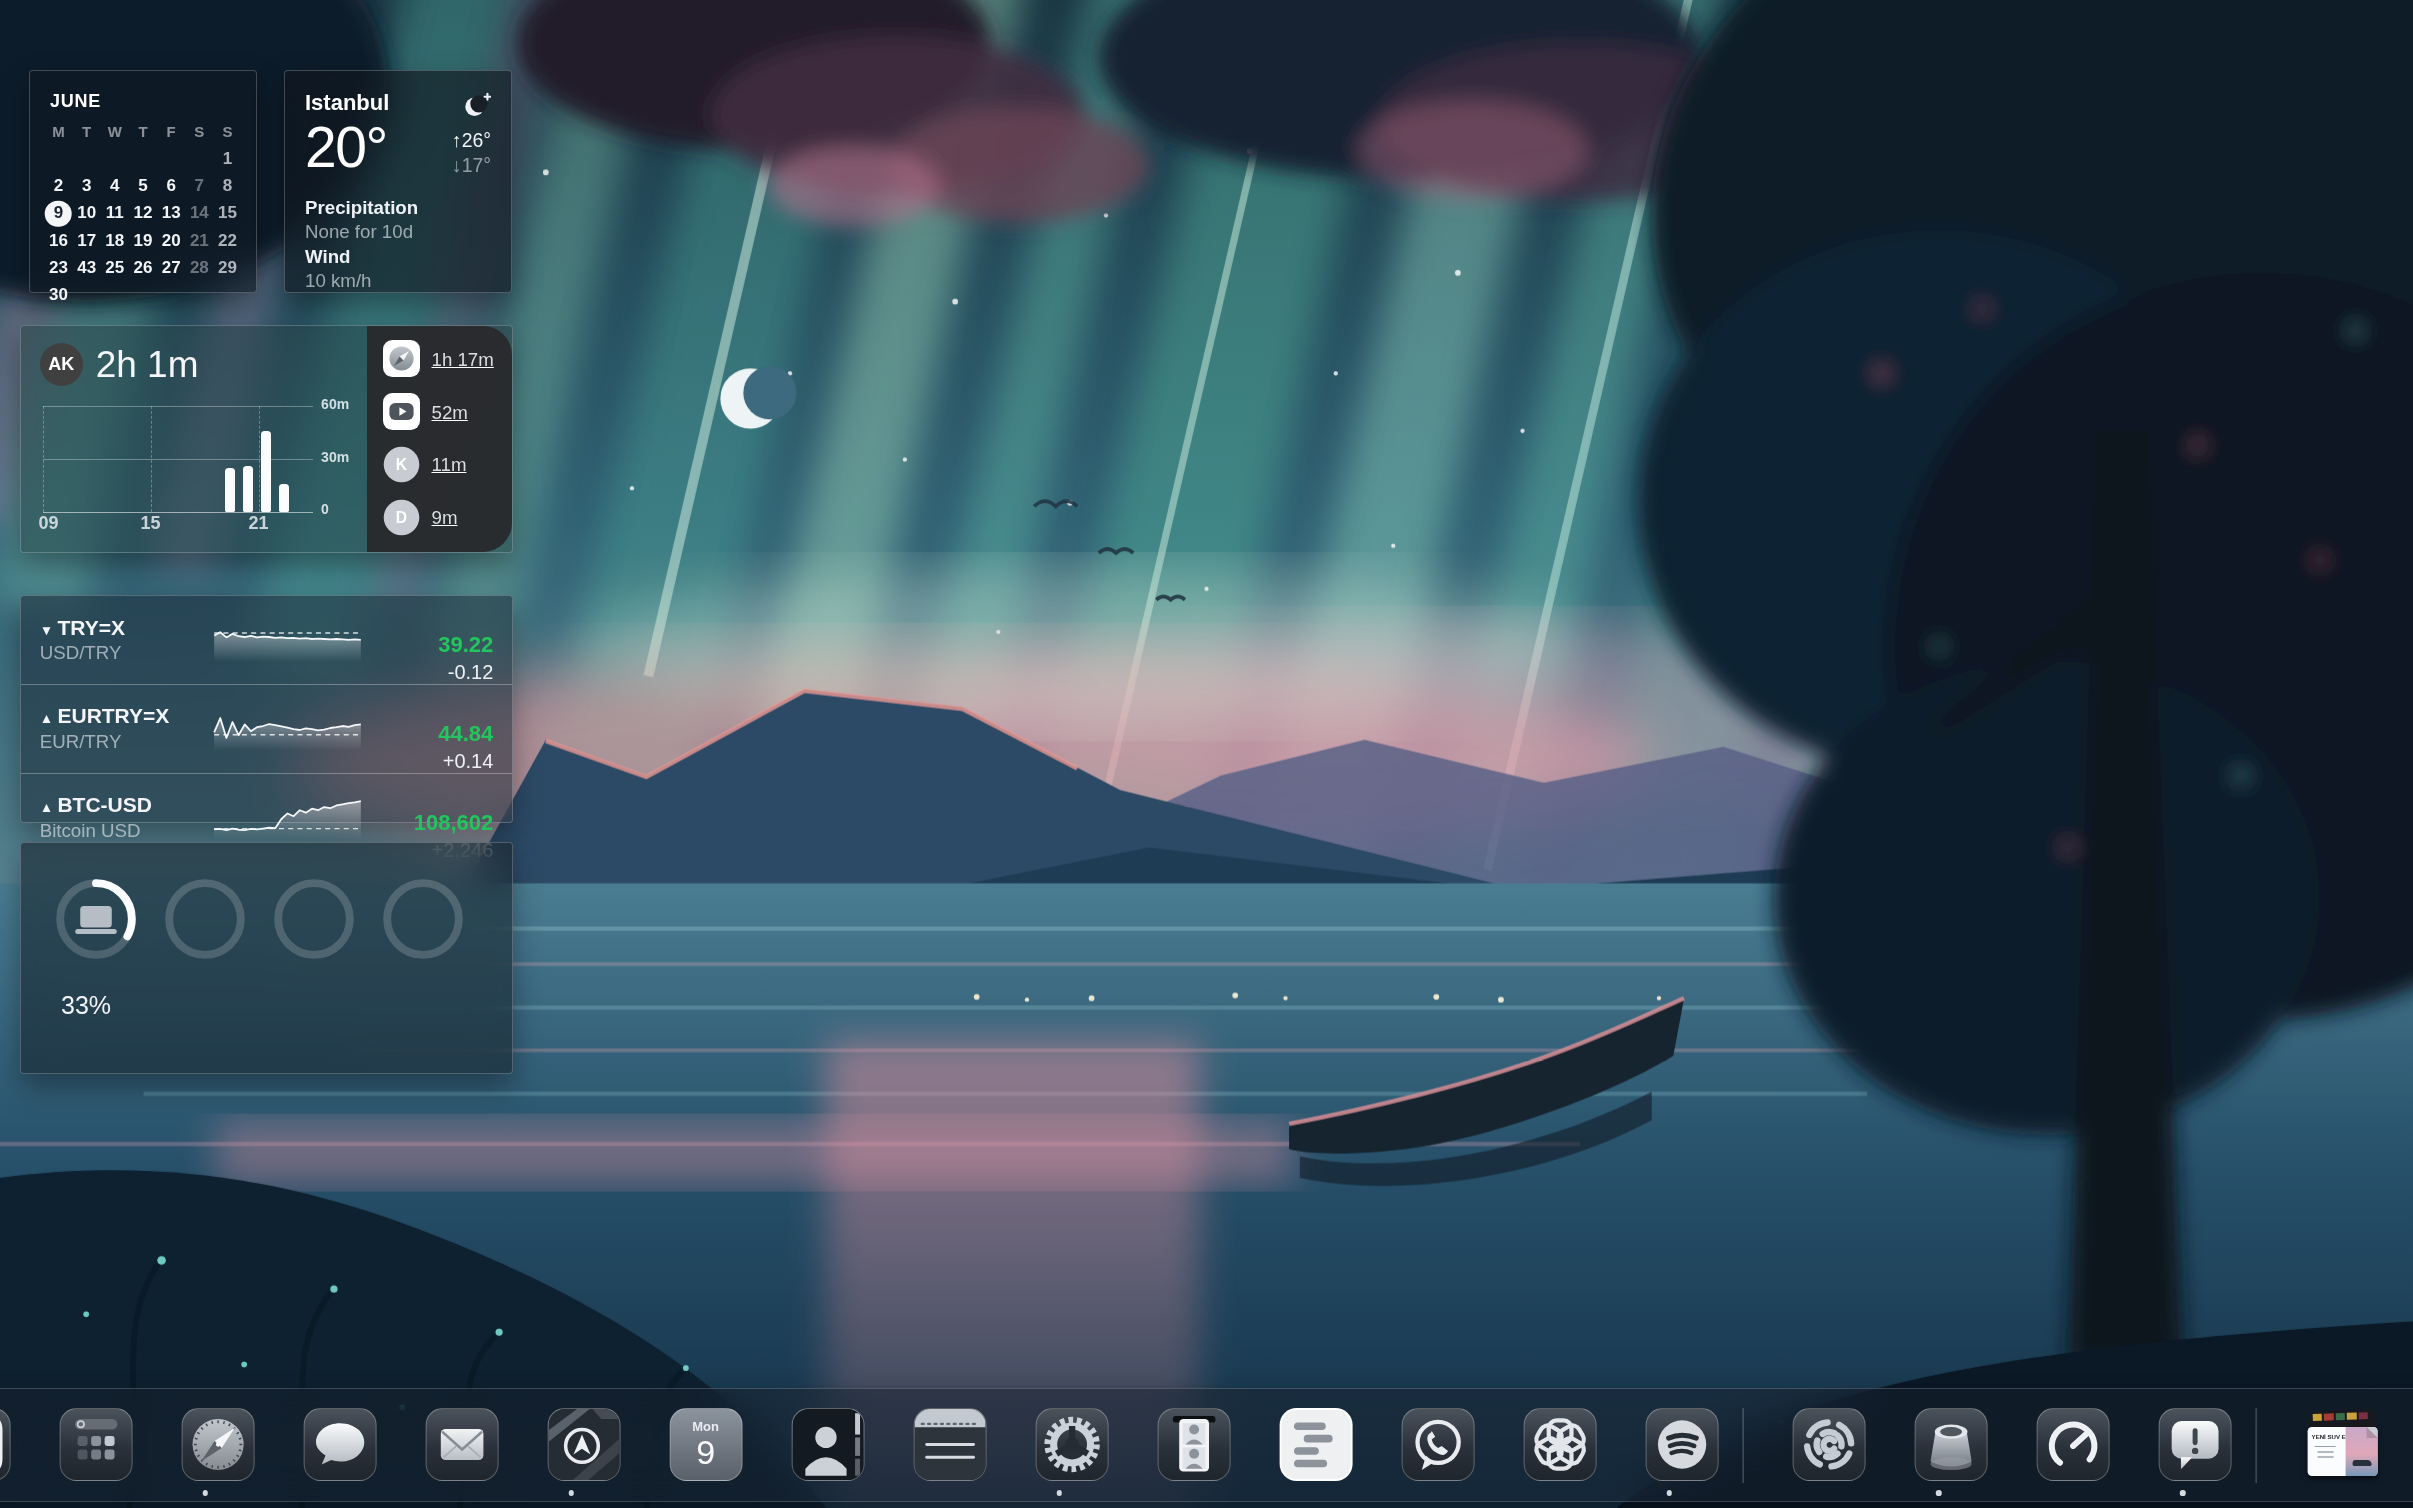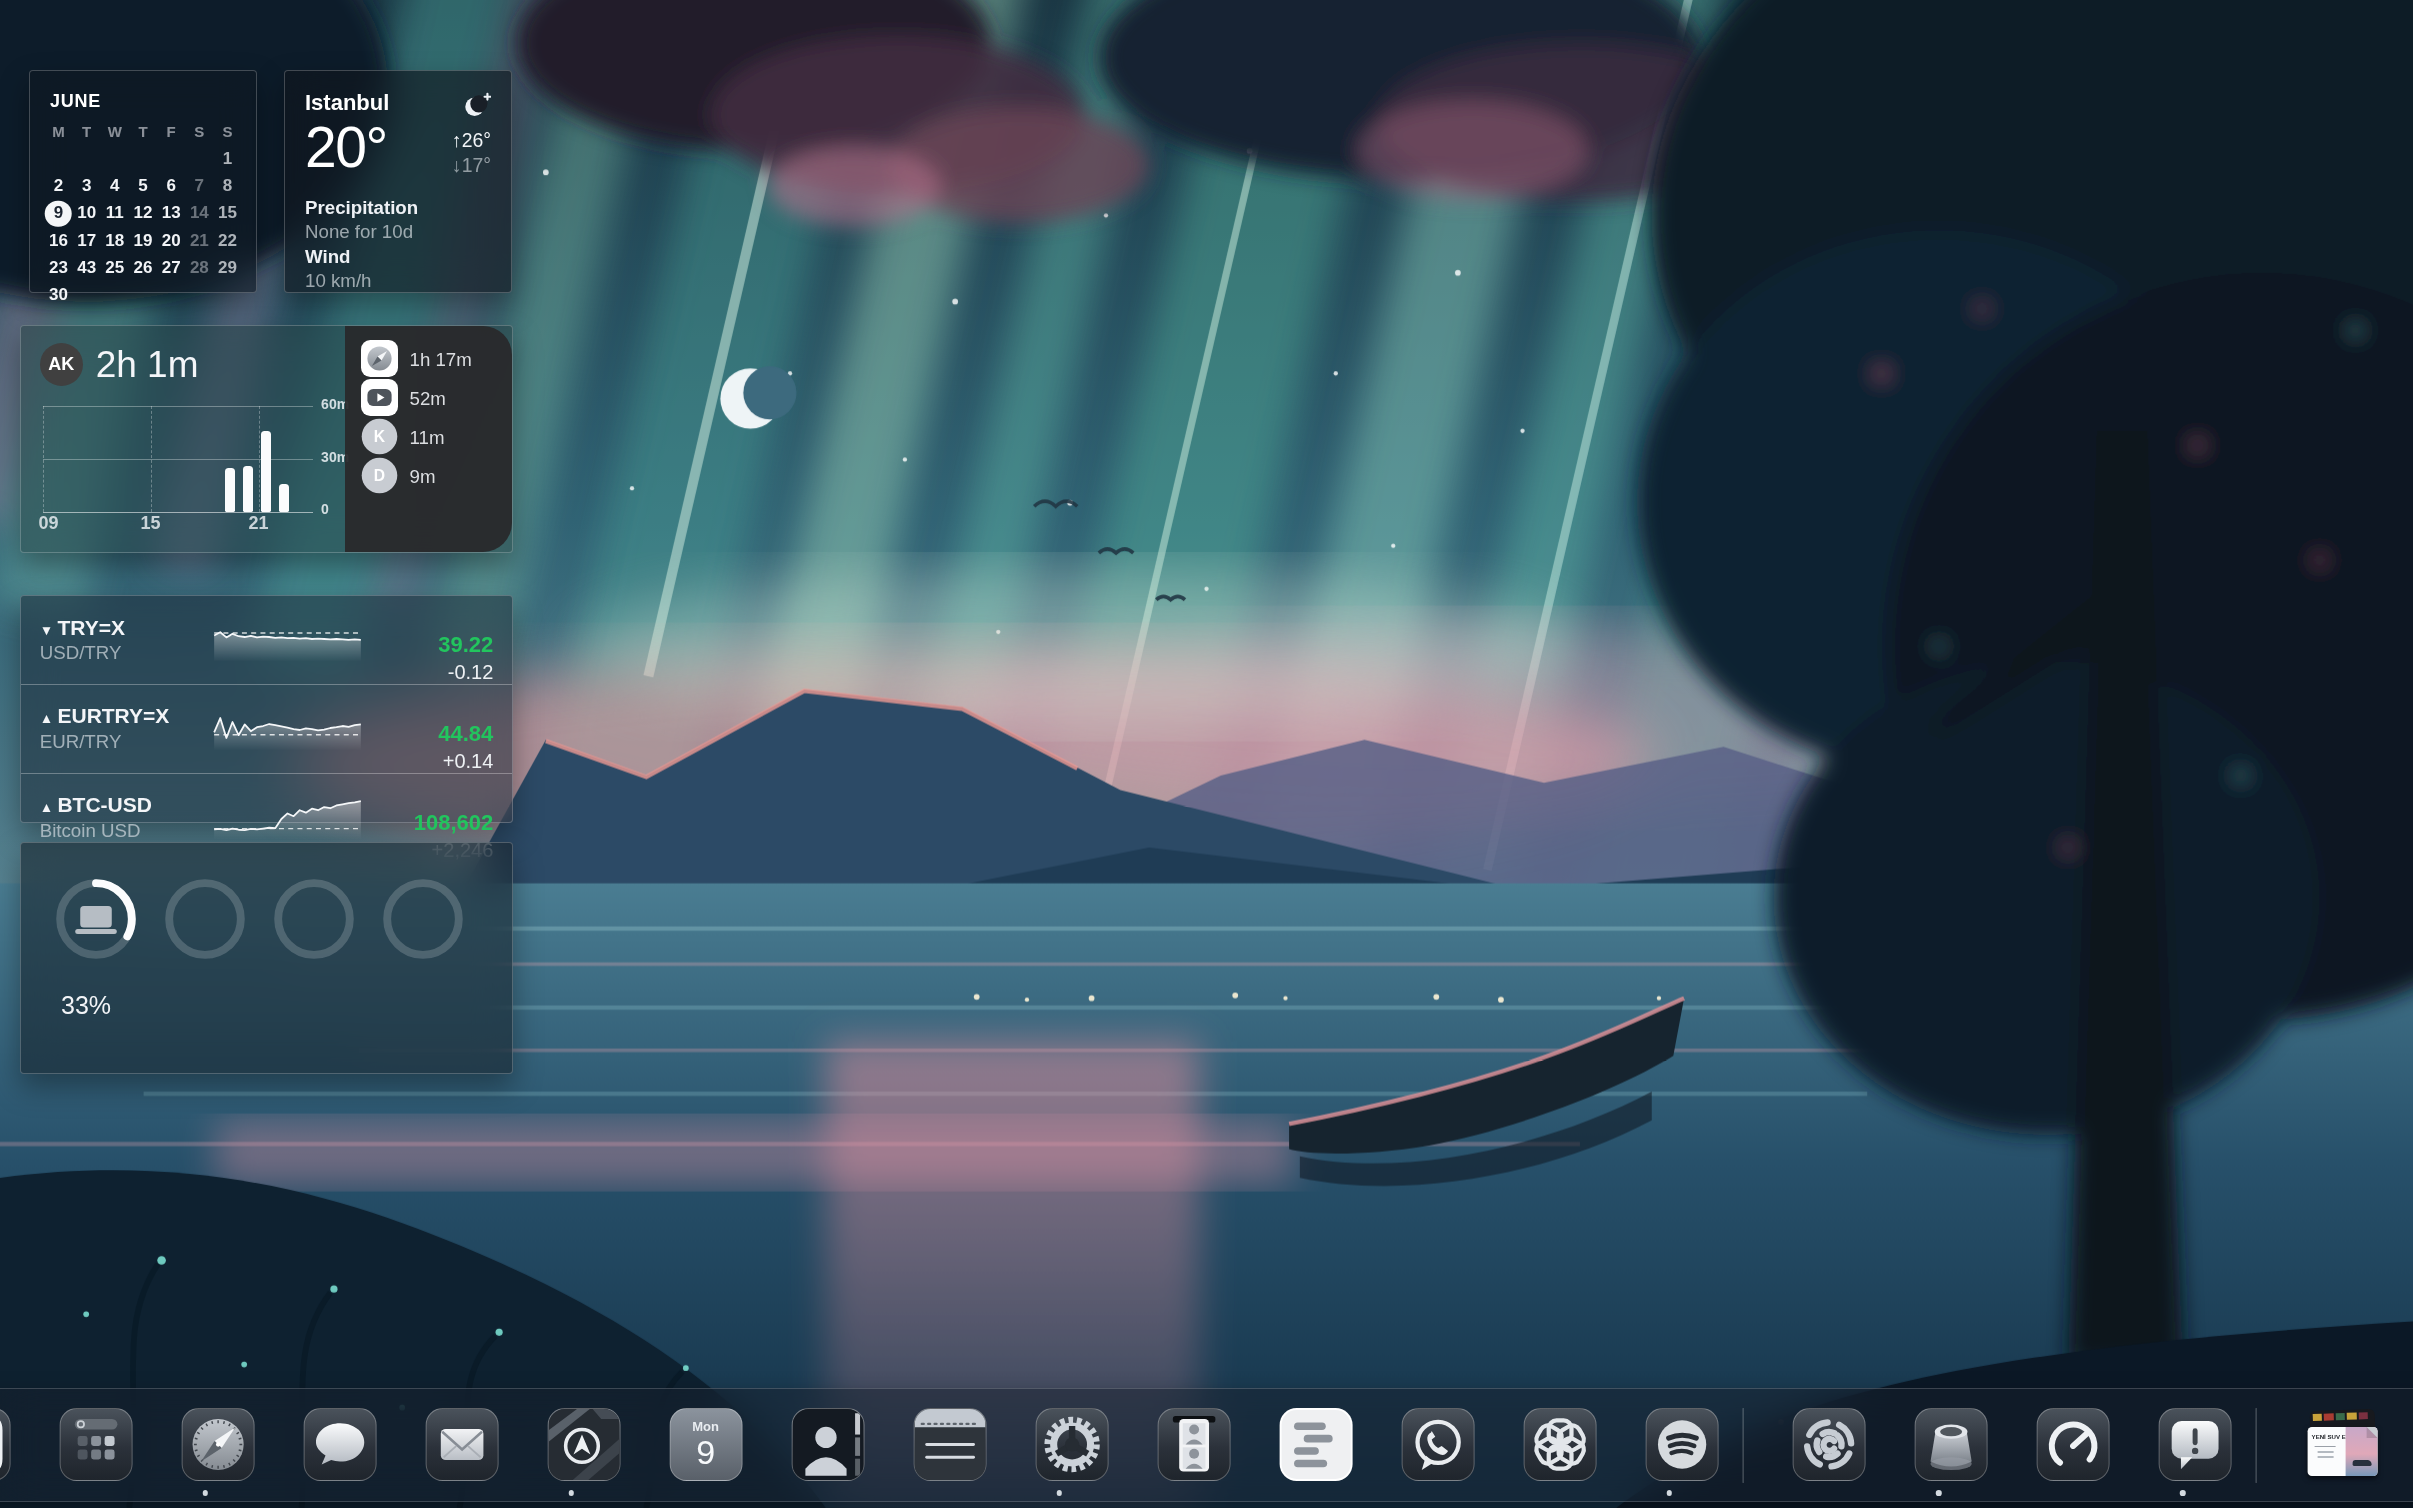--- a/index.html
+++ b/index.html
@@ -41,23 +41,23 @@
   #st-avatar{width:43px;height:43px;border-radius:50%;background:#404040;color:#fff;font-size:18px;font-weight:bold;
              display:flex;align-items:center;justify-content:center;}
   #st-total{font-size:37px;font-weight:500;color:#f4f6f9;}
   #st-plot{position:absolute;left:21.5px;top:80px;width:270px;height:106px;
            border-bottom:1.4px solid rgba(255,255,255,.55);}
   .st-hline{position:absolute;left:0;right:0;height:0;border-top:1.1px solid rgba(255,255,255,.32);}
   .st-vline{position:absolute;top:0;bottom:0;width:0;border-left:1.4px dashed rgba(255,255,255,.30);}
   .st-bar{position:absolute;bottom:0;width:10.8px;background:#fbfcfd;border-radius:3.6px 3.6px 1.4px 1.4px;}
   .st-ylab{position:absolute;font-size:14px;font-weight:600;color:rgba(240,244,248,.85);}
   .st-xlab{position:absolute;top:100%;margin-top:1px;font-size:18px;font-weight:600;color:rgba(240,244,248,.8);}
-  #st-right{position:absolute;right:0;top:0;width:167px;bottom:0;background:rgba(40,41,44,.94);
+  #st-right{position:absolute;right:0;top:0;width:145px;bottom:0;background:rgba(40,41,44,.94);
             border-radius:0 29px 29px 0;padding:14.4px 0;box-sizing:border-box;
-            display:flex;flex-direction:column;justify-content:flex-start;}
+            display:flex;flex-direction:column;justify-content:space-between;text-decoration:underline;}
   .st-app{display:flex;align-items:center;gap:11.5px;padding-left:16px;}
   .st-app-time{font-size:18.7px;color:#dcdee1;}
   
   #w-stocks{left:20px;top:595px;width:491px;height:226px;background:rgba(24,38,52,.52);display:flex;flex-direction:column;}
   .stk-row{flex:1;display:flex;align-items:center;padding:0 18.7px;gap:7.2px;}
   .stk-row + .stk-row{border-top:1.1px solid rgba(255,255,255,.30);}
   .stk-names{width:149px;}
   .stk-sym{font-size:21px;font-weight:bold;color:#f3f5f8;white-space:nowrap;}
   .stk-arrow{font-size:13.6px;margin-right:4.3px;}
   .stk-sub{font-size:18.7px;color:rgba(238,242,246,.6);margin-top:2.9px;}

